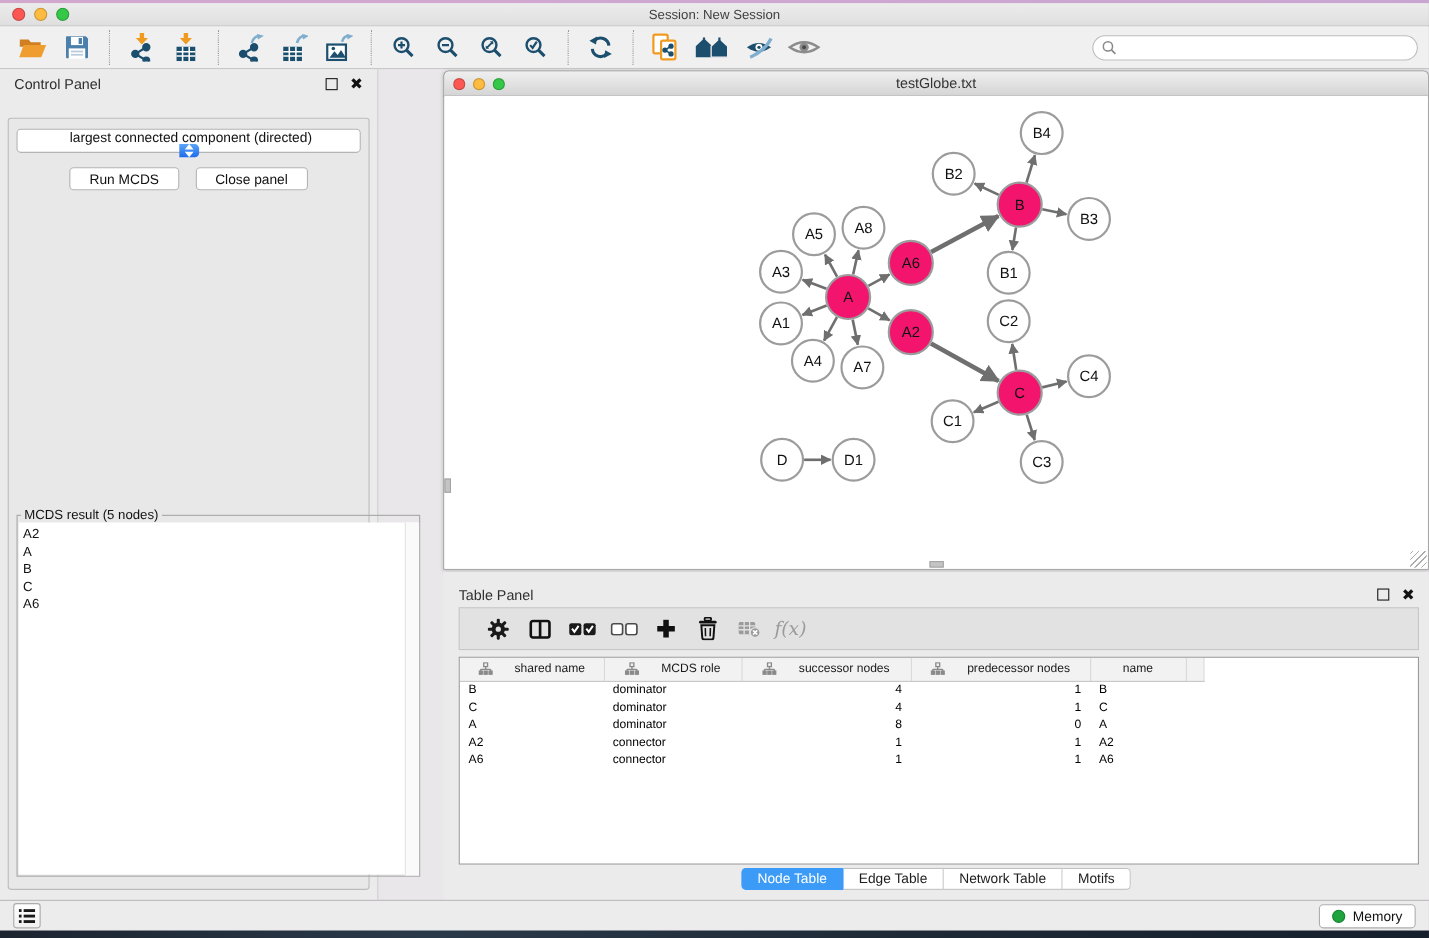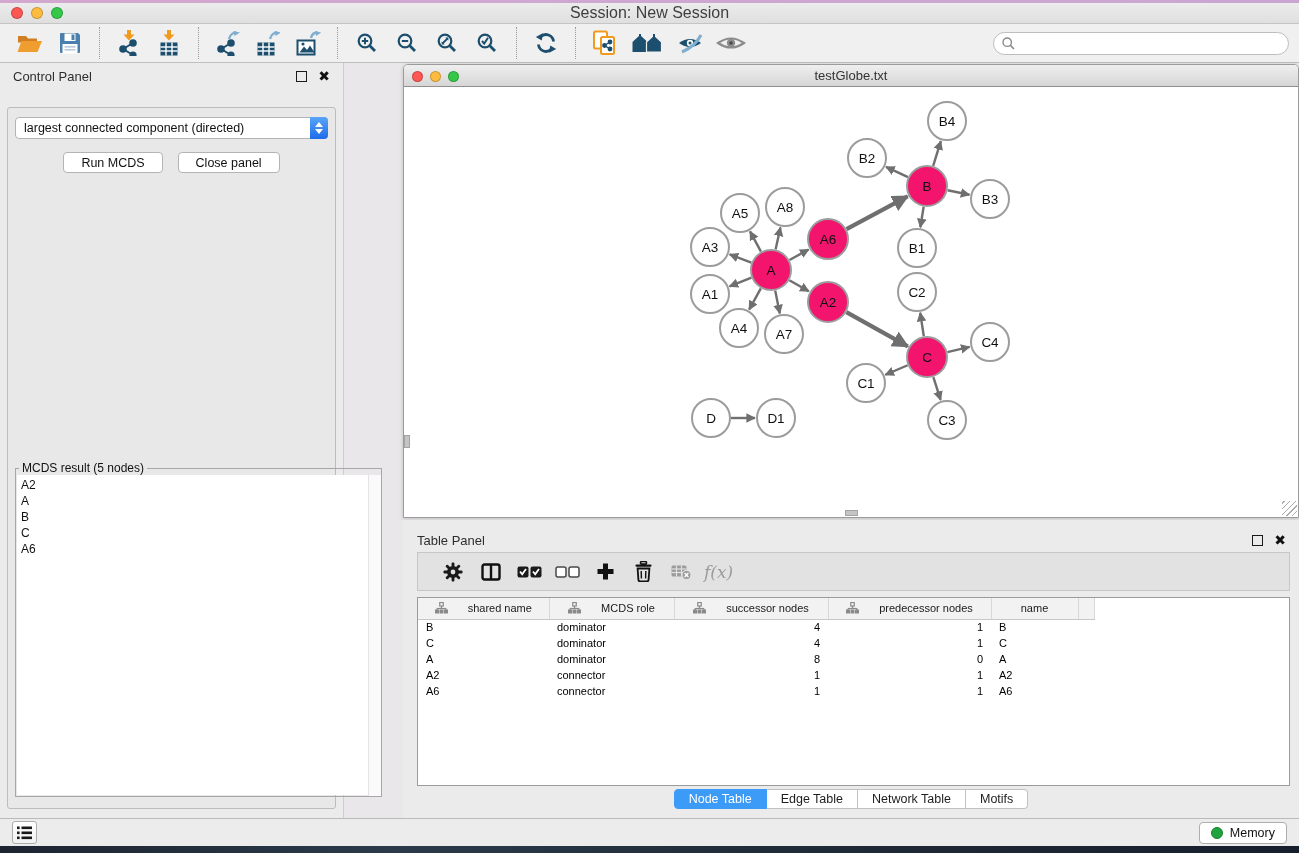--- a/index.html
+++ b/index.html
@@ -6,21 +6,21 @@
   html,body { width:1299px; height:853px; overflow:hidden; }
   body { font-family:"Liberation Sans","DejaVu Sans",sans-serif; background:#222a36; position:relative; }
   .app { position:absolute; left:0; top:0; width:1299px; height:846px; background:#E9E7E9; }
 
   
   .top-strip { height:3px; background:linear-gradient(90deg,#d3a8cf,#c9a6d2); }
   .titlebar { height:21px; background:linear-gradient(#ECECEC,#DFDFDF); border-bottom:1px solid #C6C5C6; position:relative; display:flex; align-items:center; justify-content:center; }
   .lights { position:absolute; left:11px; top:4px; display:flex; gap:8px; }
   .light { width:12px; height:12px; border-radius:50%; border:0.5px solid rgba(0,0,0,.2); }
   .light.red { background:#FC5753; } .light.yellow { background:#FDBC40; } .light.green { background:#34C748; }
-  .win-title { font-size:16px; color:#3f3f3f; }
+  .win-title { font-size:12px; color:#3f3f3f; }
 
   .toolbar { height:39px; background:#F1F0F1; border-bottom:1px solid #BFBEBF; display:flex; align-items:center; padding:0 0 0 10px; position:relative; }
   .tb-btn { width:34px; height:32px; display:flex; align-items:center; justify-content:center; margin:0 3px; }
   .tb-sep { width:0; height:32px; border-left:1px dotted #9a9a9a; margin:0 9px; }
   .search-box { position:absolute; right:10px; top:8px; width:296px; height:23px; background:#fff; border:1px solid #BDBDBD; border-radius:12px; display:flex; align-items:center; padding:0 8px; gap:6px; }
   .search-box input { border:none; outline:none; flex:1; font-size:12px; background:transparent; }
 
   
   .workspace { position:absolute; top:63px; left:0; right:0; height:755px; background:#E9E7E9; }
 
@@ -31,21 +31,21 @@
   .float-glyph { width:11px; height:11px; border:1.5px solid #1a1a1a; display:inline-block; }
   .close-glyph { font-size:14px; font-weight:bold; color:#111; line-height:11px; }
   .tabs-row { position:absolute; left:0; right:0; display:flex; justify-content:center; z-index:2; }
   .ctrl-tabs { top:33px; }
   .tab { font-size:12.5px; height:21px; display:flex; align-items:center; padding:0 13px; background:#fff; border:1px solid #C2C1C2; border-left:none; color:#1d1d1d; cursor:default; }
   .tab:first-child { border-left:1px solid #C2C1C2; border-radius:4px 0 0 4px; }
   .tab:last-child { border-radius:0 4px 4px 0; }
   .tab.active { background:#3D9BF8; border-color:#3D9BF8; color:#fff; }
   .ctrl-body { position:absolute; left:7px; right:7px; top:44px; bottom:9px; background:#E9E8E9; border:1px solid #BDBCBD; border-radius:3px; }
   .opt-label { margin-top:27px; text-align:center; font-size:12.5px; color:#111; }
-  .dropdown { width:313px; height:22px; margin:9px auto 0; background:#fff; border:1px solid #B5B4B5; border-radius:4px; display:flex; align-items:center; position:relative; }
+  .dropdown { width:313px; height:22px; margin:9px auto 0; background:#fff; border:1px solid #B5B4B5; border-radius:4px; display:flex; align-items:center; position:relative;flex-direction:column; }
   .dropdown .dd-value { flex:1; font-size:12.5px; color:#111; padding:0 4px 0 8px; white-space:nowrap; }
   .dd-stepper { width:18px; height:22px; margin:-1px -1px -1px 0; border-radius:0 4px 4px 0; background:linear-gradient(#59A5F9,#1E6BEA); display:flex; flex-direction:column; align-items:center; justify-content:center; gap:2px; }
   .dd-up { width:0; height:0; border-left:4px solid transparent; border-right:4px solid transparent; border-bottom:5px solid #fff; }
   .dd-down { width:0; height:0; border-left:4px solid transparent; border-right:4px solid transparent; border-top:5px solid #fff; }
   .btn-row { display:flex; justify-content:center; gap:15px; margin-top:13px; }
   .mac-btn { height:21px; background:#fff; border:1px solid #B5B4B5; border-radius:4px; font-size:12.5px; color:#111; padding:0 17px; display:flex; align-items:center; }
   fieldset.result-box { position:absolute; left:7px; top:353px; width:367px; bottom:11px; border:1px solid #A8A7A8; padding:0; }
   fieldset.result-box legend { font-size:12px; color:#111; margin-left:3px; padding:0 3px; }
   .result-list { position:absolute; left:1px; right:1px; top:0; bottom:1px; background:#fff; }
   .result-scroll { position:absolute; right:0; top:0; bottom:0; width:13px; background:#FAFAFA; border-left:1px solid #E4E4E4; }

